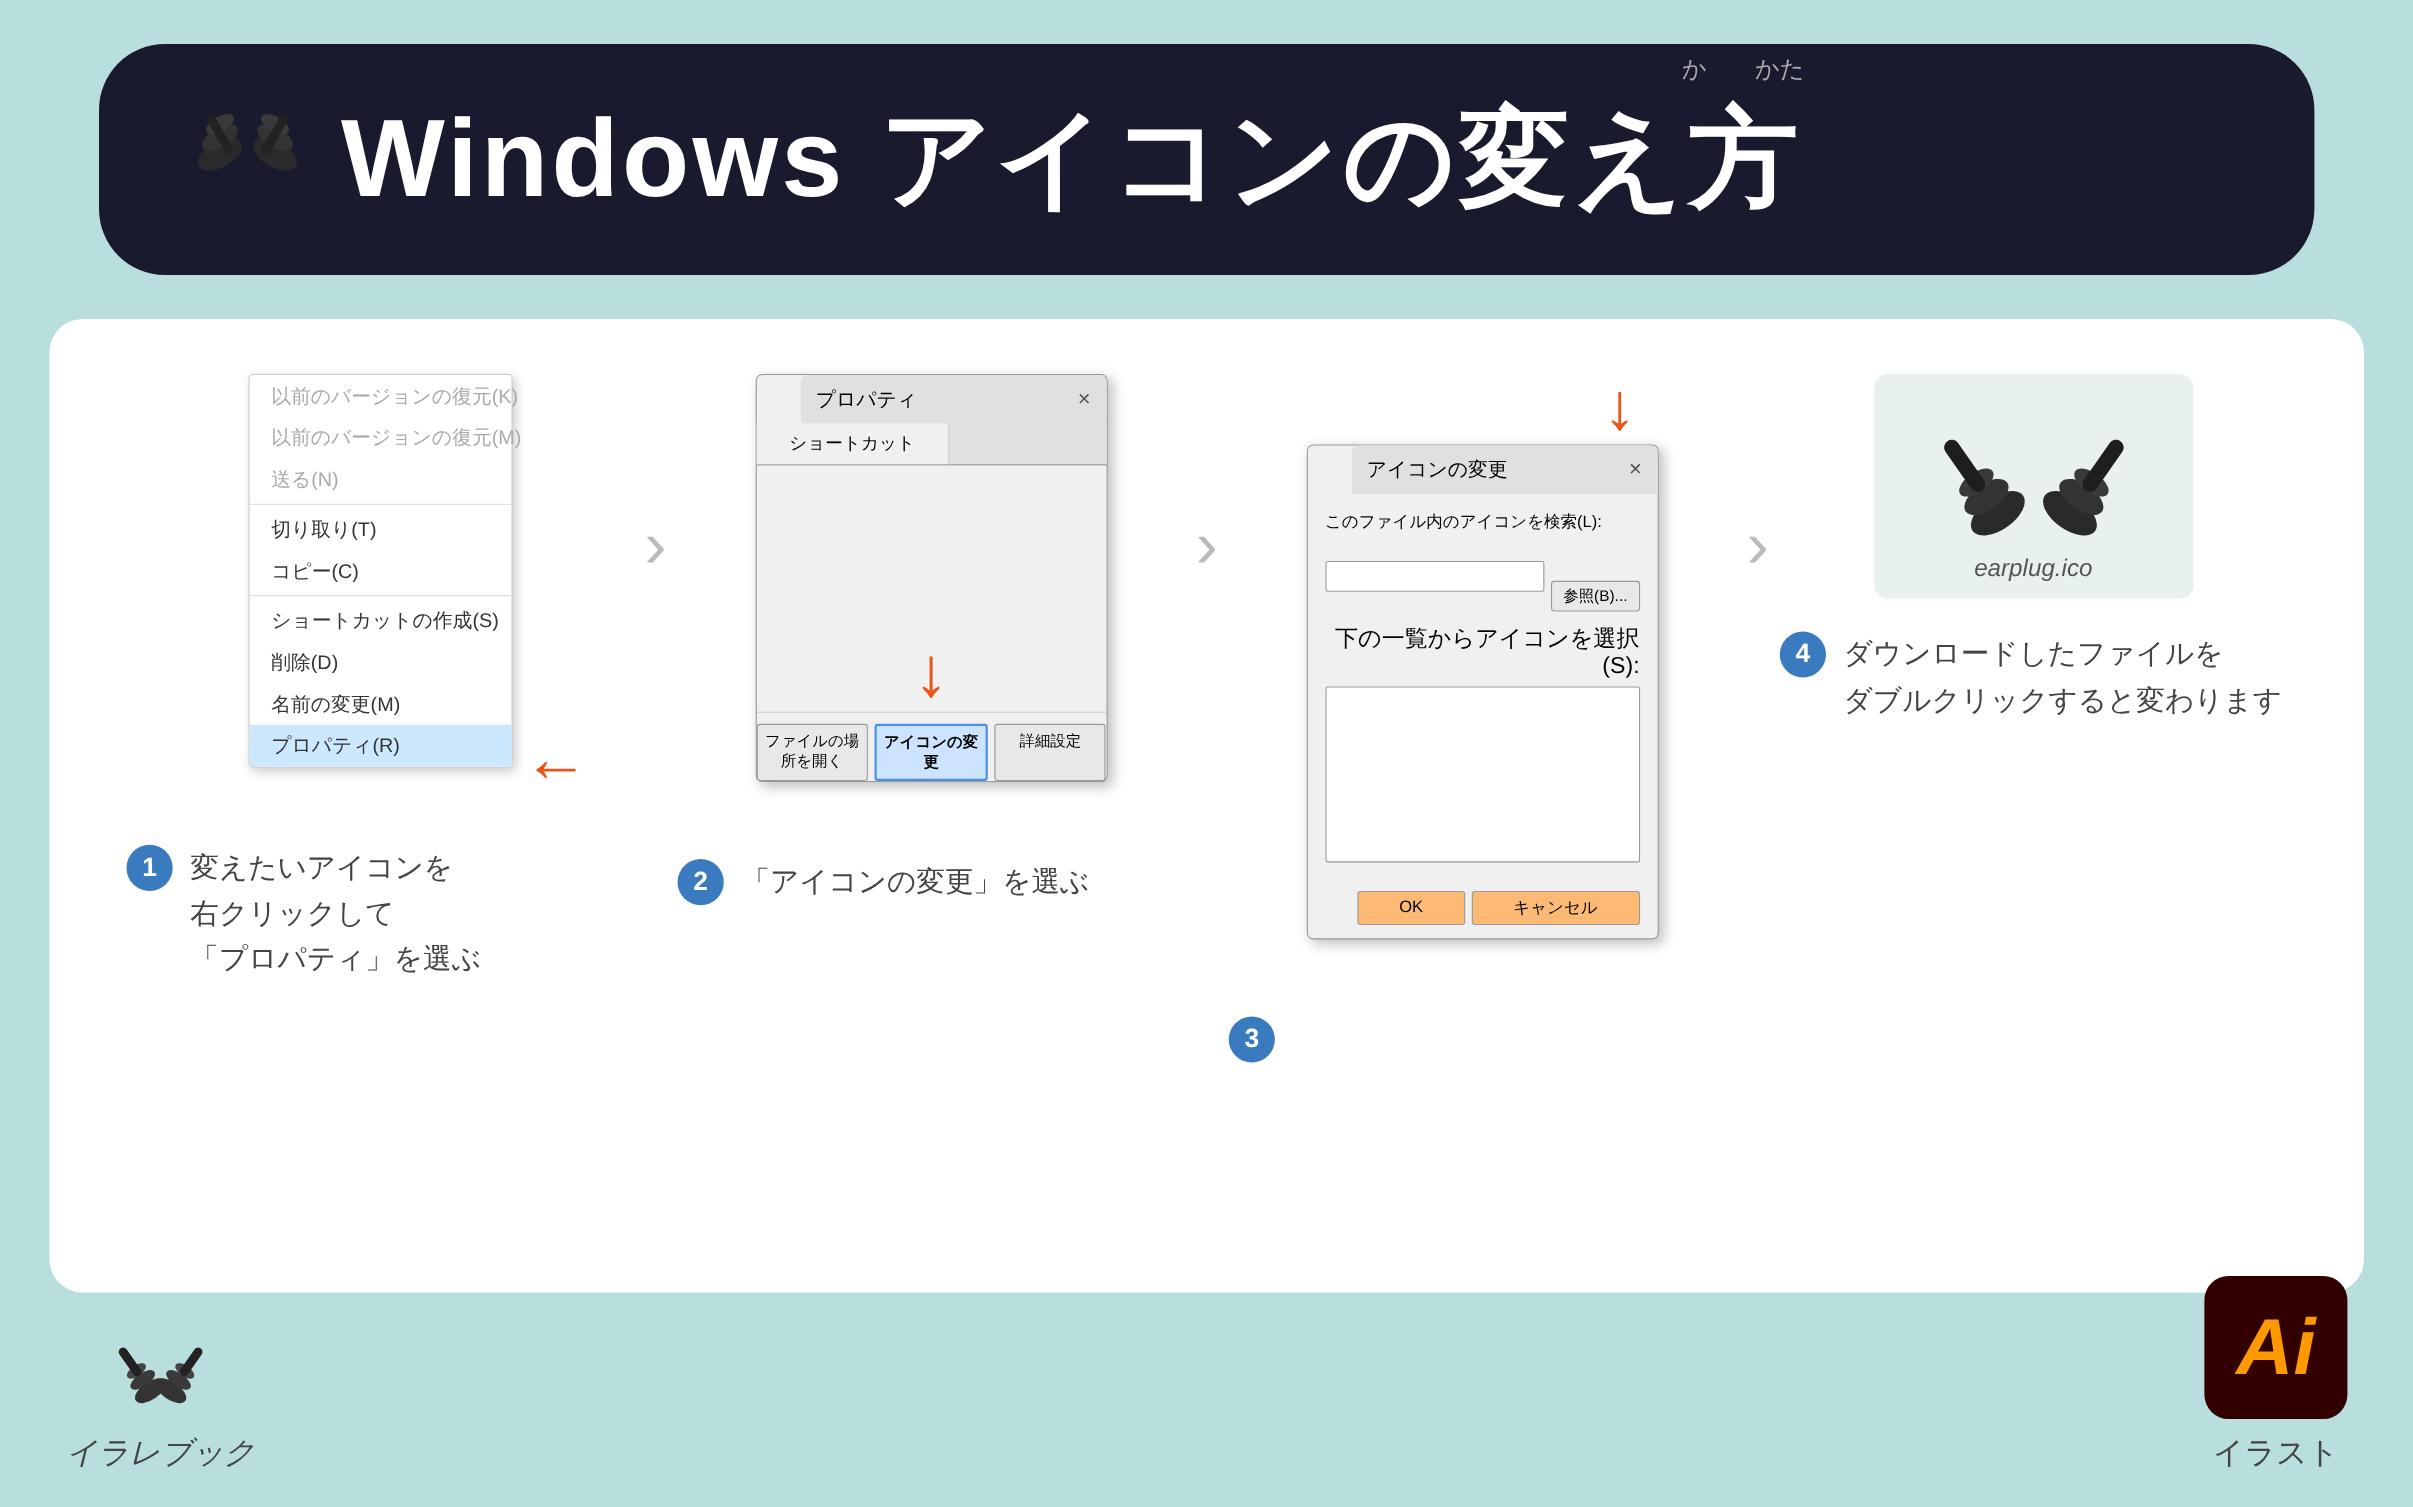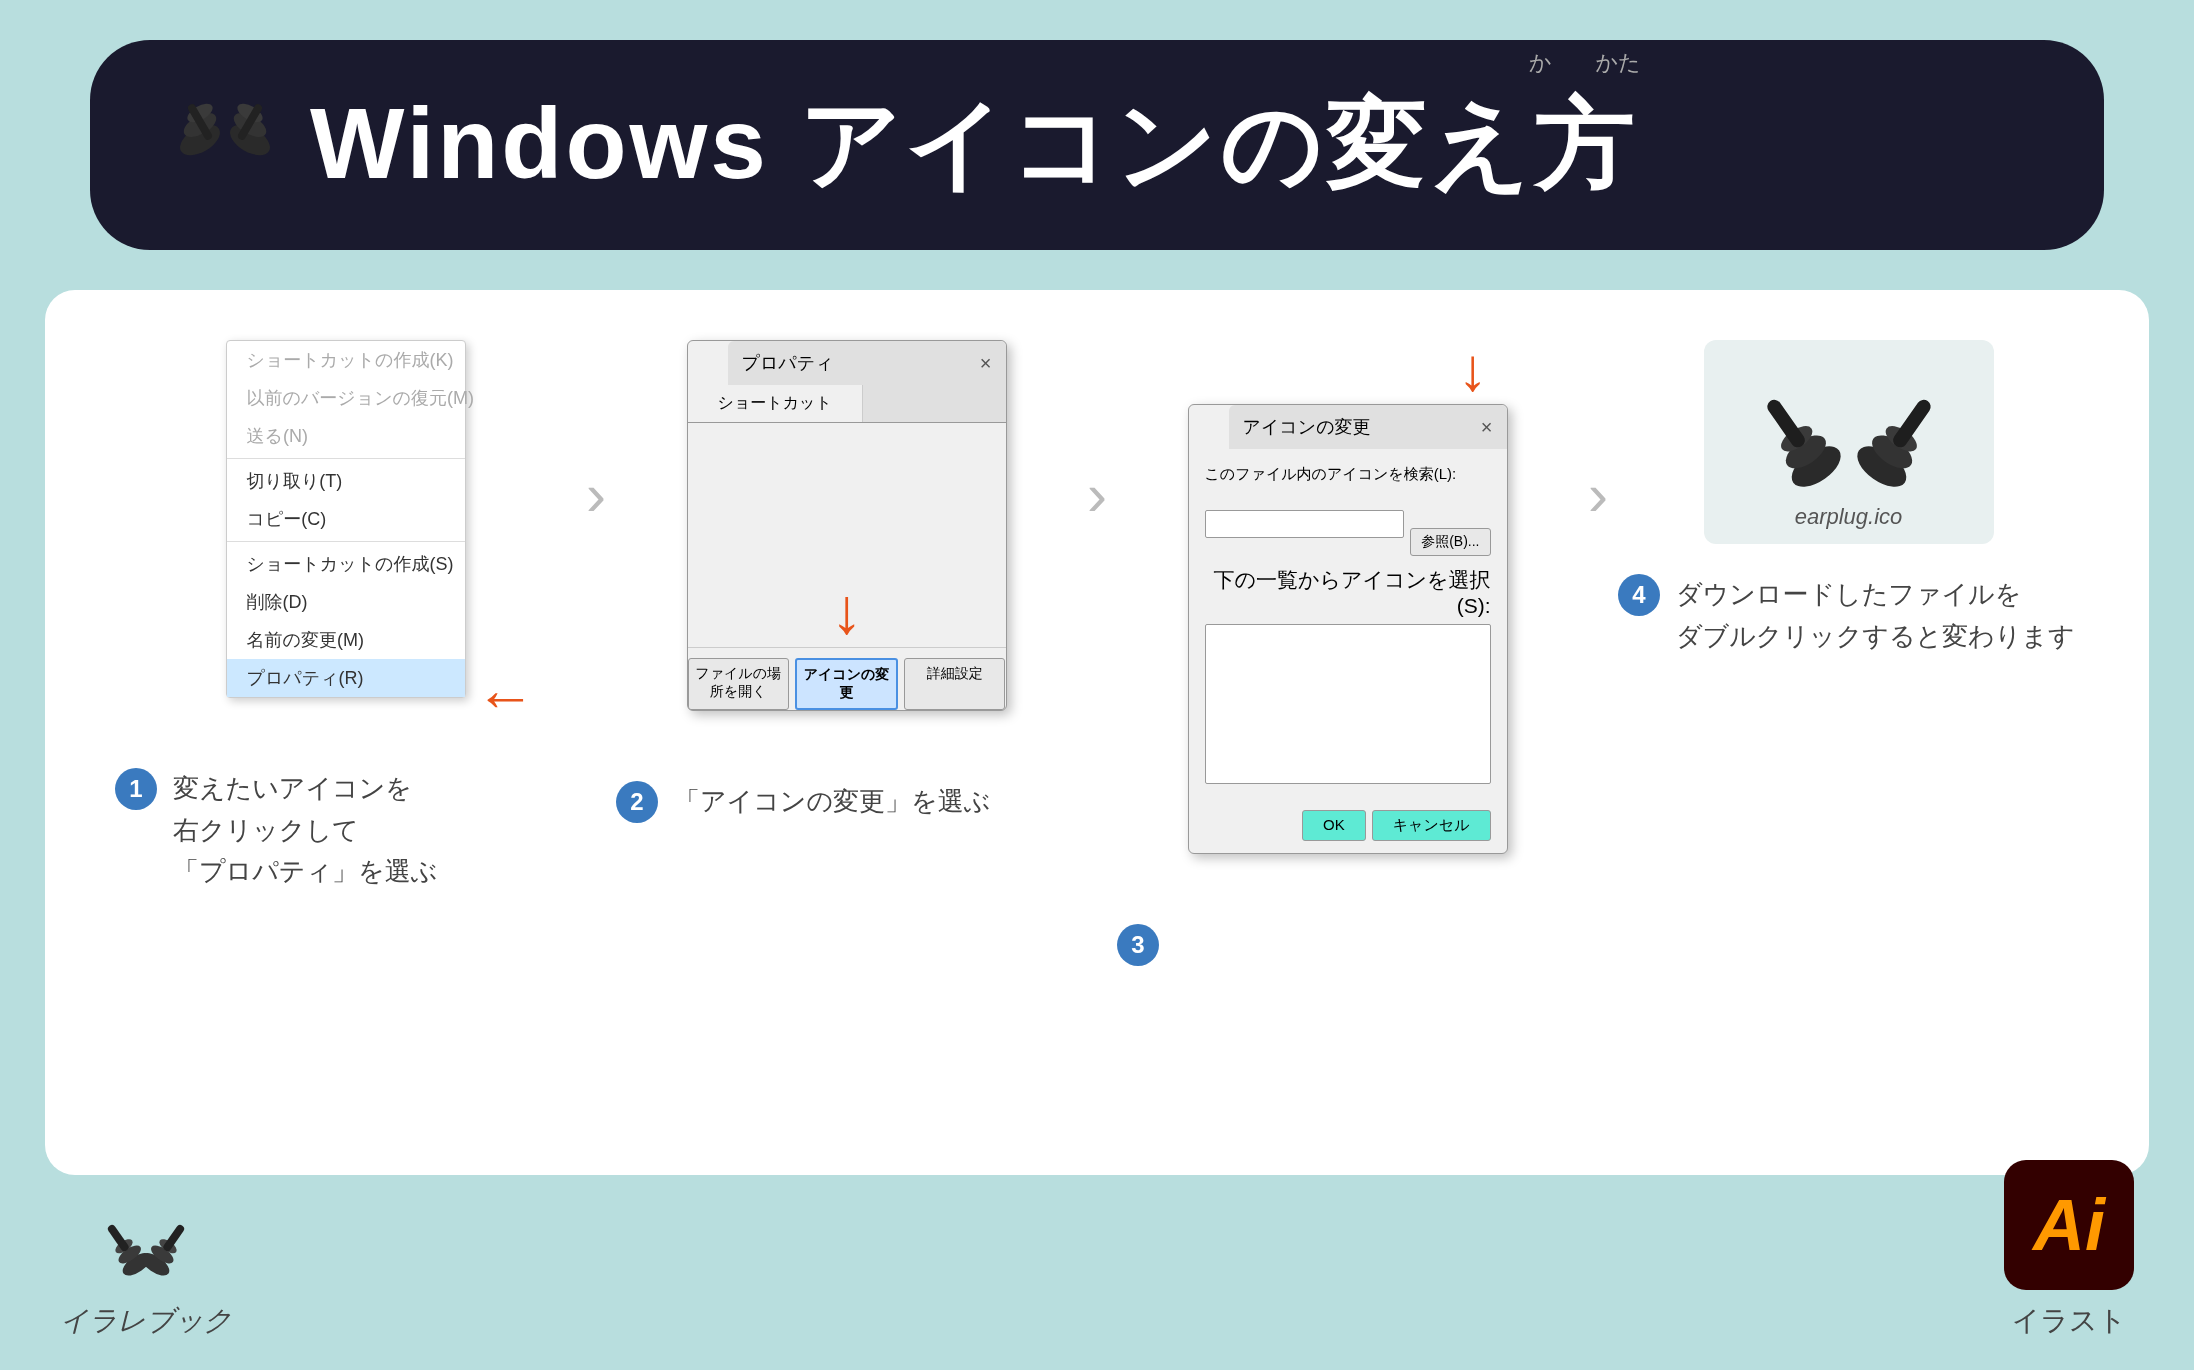--- a/index.html
+++ b/index.html
@@ -224,23 +224,23 @@
     }
 
     .icon-dialog-footer {
       display: flex;
       gap: 6px;
       justify-content: flex-end;
       padding: 0 16px 12px;
     }
 
     .icon-footer-btn {
-      padding: 5px 20px;
+      padding: 5px 37px;
       font-size: 15px;
-      background: #5eead4;
+      background: #fdba74;
       border: 1px solid #999;
       border-radius: 3px;
     }
 
     
     .earplug-image-box {
       width: 290px;
       height: 204px;
       background: #e8f0f0;
       border-radius: 12px;
@@ -396,21 +396,21 @@
 </div>
 
 <div class="main-card">
   <div class="steps-container">
 
     <div class="step">
       <div class="step-content">
 
         <div style="position:relative; margin-bottom: 40px;">
           <div class="context-menu">
-            <div class="menu-item dimmed">ショートカットの作成(K)</div>
+            <div class="menu-item dimmed">以前のバージョンの復元(K)</div>
             <div class="menu-item dimmed">以前のバージョンの復元(M)</div>
             <div class="menu-item dimmed">送る(N)</div>
             <div class="menu-divider"></div>
             <div class="menu-item">切り取り(T)</div>
             <div class="menu-item">コピー(C)</div>
             <div class="menu-divider"></div>
             <div class="menu-item">ショートカットの作成(S)</div>
             <div class="menu-item">削除(D)</div>
             <div class="menu-item">名前の変更(M)</div>
             <div class="menu-item highlighted">プロパティ(R)</div>

